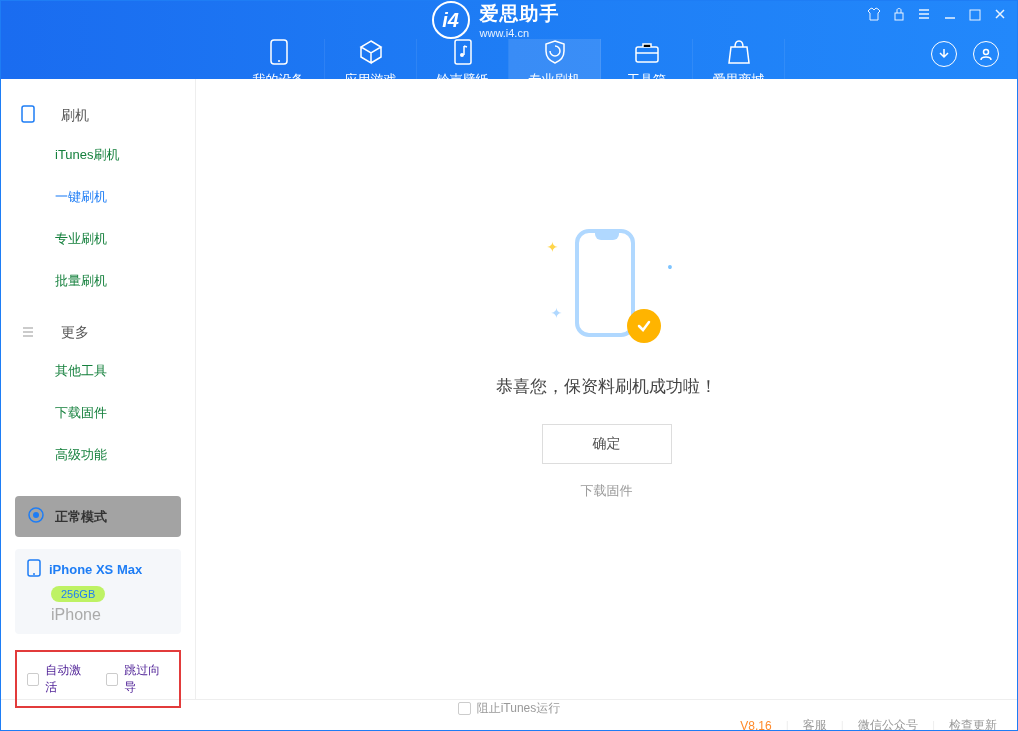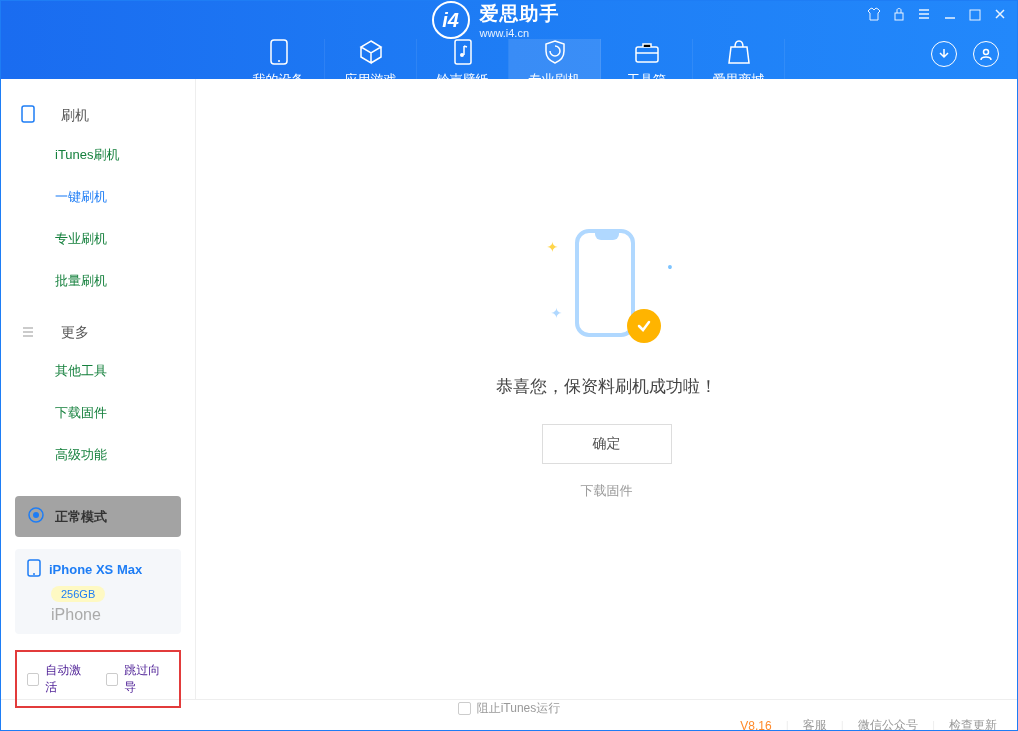--- a/index.html
+++ b/index.html
@@ -26,21 +26,21 @@
 .sidebar { width: 195px; border-right: 1px solid #eee; padding-top: 18px; display: flex; flex-direction: column; }
 .side-section { margin-bottom: 14px; }
 .side-header { display: flex; align-items: center; gap: 26px; padding: 8px 20px; color: #555; font-size: 14px; }
 .side-item { padding: 12px 20px 12px 54px; font-size: 13px; color: #15803d; cursor: pointer; }
 .side-item.active { color: #1e7df5; }
 
 .spacer { flex: 1; }
 .mode-box { margin: 6px 14px; padding: 10px 12px; background: #a3a3a3; border-radius: 4px; display: flex; align-items: center; gap: 10px; color: #333; font-size: 13px; font-weight: bold; }
 .device-box { margin: 6px 14px; padding: 10px 12px; background: #f5f7fa; border-radius: 4px; }
 .device-name { color: #1e7df5; font-weight: bold; font-size: 13px; display: flex; align-items: center; gap: 8px; }
-.device-cap { display: inline-block; margin: 6px 0 4px 24px; padding: 2px 10px; background: #fef9c3; color: #1e7df5; border-radius: 10px; font-size: 11px; }
+.device-cap { display: inline-block; margin: 6px 0 4px 24px; padding: 2px 10px; background: #bef264; color: #1e7df5; border-radius: 10px; font-size: 11px; }
 .device-type { margin-left: 24px; color: #aaa; font-size: 16px; }
 
 .checkbox-row { margin: 10px 14px 0 14px; padding: 10px; border: 2px solid #e23b3b; display: flex; gap: 16px; }
 .chk-item { display: flex; align-items: center; gap: 6px; color: #4c1d95; font-size: 12px; }
 .chk-box { width: 13px; height: 13px; border: 1px solid #ccc; border-radius: 2px; }
 
 .main { flex: 1; display: flex; flex-direction: column; align-items: center; justify-content: center; padding-bottom: 60px; }
 .success-art { position: relative; width: 120px; height: 130px; margin-bottom: 26px; }
 .phone { position: absolute; left: 28px; top: 10px; width: 60px; height: 108px; border: 4px solid #b0d8ff; border-radius: 14px; background: #fff; }
 .phone::before { content: ""; position: absolute; top: -1px; left: 16px; width: 24px; height: 8px; background: #b0d8ff; border-radius: 0 0 6px 6px; }

